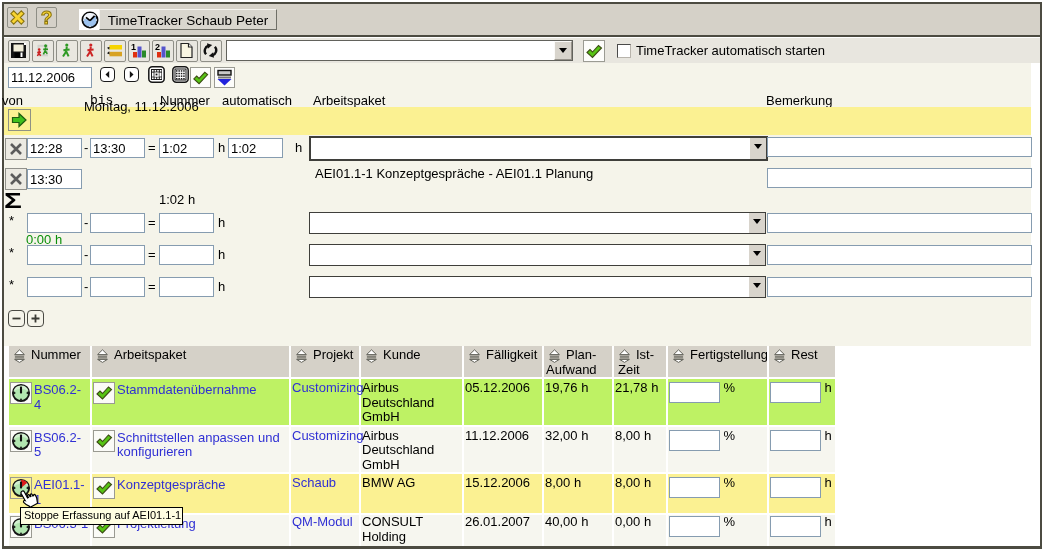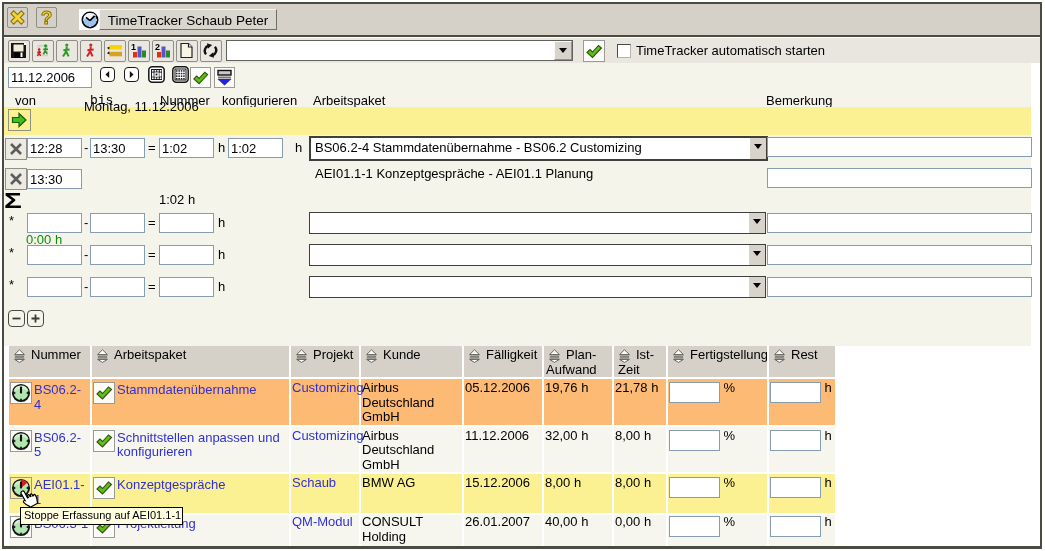--- a/index.html
+++ b/index.html
@@ -209,24 +209,24 @@
 <svg width="19" height="19" viewBox="0 0 20 20">
       <path d="M3 11.5 L6 8.5 L8.5 11 L14.5 4.5 L17.5 7 L8.5 16.5 L3 11.5 Z" fill="#57c414" stroke="#3c4c14" stroke-width="1.1"></path>
     </svg></div>
 <div class="ab" style="left:214px;top:67px;width:21px;height:21px;background:#fdfdfb;border:1px solid #9b9b93;box-sizing:border-box;">
 <svg width="19" height="19" viewBox="0 0 19 19">
   <rect x="3" y="2.5" width="13" height="4.5" fill="#c8c8c8" stroke="#111" stroke-width="1.4"></rect>
   <rect x="3" y="8.5" width="13" height="2" fill="#787878"></rect>
   <path d="M2.5 11 H16.5 L9.5 17.5 Z" fill="#2222dd"></path>
     </svg></div>
 
-<div class="ab t13" style="left:15px;top:94px;text-align:right;">von</div>
+<div class="ab t13" style="left:2px;top:94px;text-align:right;">von</div>
 <div class="ab t13" style="left:90px;top:94px;font-family:Liberation Mono, monospace;">bis</div>
 <div class="ab t13" style="left:160px;top:94px;">Nummer</div>
-<div class="ab t13" style="left:222px;top:94px;">konfigurieren</div>
+<div class="ab t13" style="left:222px;top:94px;">automatisch</div>
 <div class="ab t13" style="left:313px;top:94px;">Arbeitspaket</div>
 <div class="ab t13" style="left:766px;top:94px;">Bemerkung</div>
 
 <div class="ab" style="left:4px;top:107px;width:1027px;height:28px;background:#fbf192;"></div>
 <div class="ab" style="left:8px;top:109px;width:21px;height:20px;border:1px solid #8f9284;">
 <svg width="21" height="20" viewBox="0 0 21 20">
       <path d="M3.5 7.5 H10 V3.5 L17 10 L10 16.5 V12.5 H3.5 Z" fill="#3fc01c" stroke="#1e5c10" stroke-width="1.2"></path>
     </svg></div>
 <div class="ab t13" style="left:84px;top:100px;">Montag, 11.12.2006</div>
 
@@ -244,21 +244,20 @@
 <div class="ab t13" style="left:148px;top:141px;">=</div>
 <div class="fld" style="left:159px;top:138px;width:53px;height:18px;">
     <span>1:02</span>
   </div>
 <div class="ab t13" style="left:218px;top:141px;">h</div>
 <div class="fld" style="left:228px;top:138px;width:53px;height:18px;">
     <span>1:02</span>
   </div>
 <div class="ab t13" style="left:295px;top:141px;">h</div>
 <div class="combo" style="left:309px;top:136px;width:455px;height:21px;">
-  <div class="ctxt">BS06.2-4 Stammdatenübernahme - BS06.2 Customizing</div>
     <div class="carr"></div>
 </div>
 <div class="fld" style="left:767px;top:137px;width:263px;height:18px;"></div>
 
 <div class="ab" style="left:5px;top:168px;width:20px;height:20px;background:#eceae2;border:1px solid #90908a;">
 <svg width="20" height="20" viewBox="0 0 20 20">
       <path d="M5 5 L15 15 M15 5 L5 15" stroke="#5c5c5c" stroke-width="2.6"></path>
     </svg></div>
 <div class="fld" style="left:27px;top:169px;width:53px;height:18px;">
     <span>13:30</span>
@@ -369,21 +368,21 @@
               <path d="M5.5 0.8 L10.4 5.6 H0.6 Z" fill="#fff" stroke="#62625a"></path>
               <path d="M0.9 7.2 H10.1 M0.9 8.9 H10.1" stroke="#62625a"></path>
               <path d="M0.6 10.4 H10.4 L5.5 13.4 Z" fill="#fff" stroke="#62625a"></path>
             </svg>Fertigstellung</td>
 <td class="hdr"><svg class="sorti" width="11" height="14" viewBox="0 0 11 14">
               <path d="M5.5 0.8 L10.4 5.6 H0.6 Z" fill="#fff" stroke="#62625a"></path>
               <path d="M0.9 7.2 H10.1 M0.9 8.9 H10.1" stroke="#62625a"></path>
               <path d="M0.6 10.4 H10.4 L5.5 13.4 Z" fill="#fff" stroke="#62625a"></path>
             </svg>Rest</td>
 </tr>
-<tr style="height:44px;background:#fdba74;">
+<tr style="height:44px;background:#bef264;">
 <td class="cell"><div class="swbtn"><svg width="22" height="22" viewBox="0 0 22 22">
                 <rect x="0.5" y="0.5" width="21" height="21" fill="#fbfbf7" stroke="#9a9a92"></rect>
                 <circle cx="11" cy="11" r="8.1" fill="#b2e6b0" stroke="#141414" stroke-width="1.9"></circle>
                 <path d="M3.4 9.6 A7.8 7.8 0 0 1 18.6 9.4 A12 12 0 0 0 3.4 9.6 Z" fill="#d2f0d0"></path>
                 <path d="M11 11.4 L11 4.6" stroke="#111" stroke-width="2.1"></path>
                 <circle cx="4.6" cy="11" r="0.9" fill="#111"></circle>
                 <circle cx="17.4" cy="11" r="0.9" fill="#111"></circle>
                 <circle cx="11" cy="17.4" r="0.9" fill="#111"></circle>
               </svg></div><div class="ntxt link">BS06.2-4</div></td>
 <td class="cell"><div class="ckbtn"><svg width="22" height="22" viewBox="0 0 22 22">

